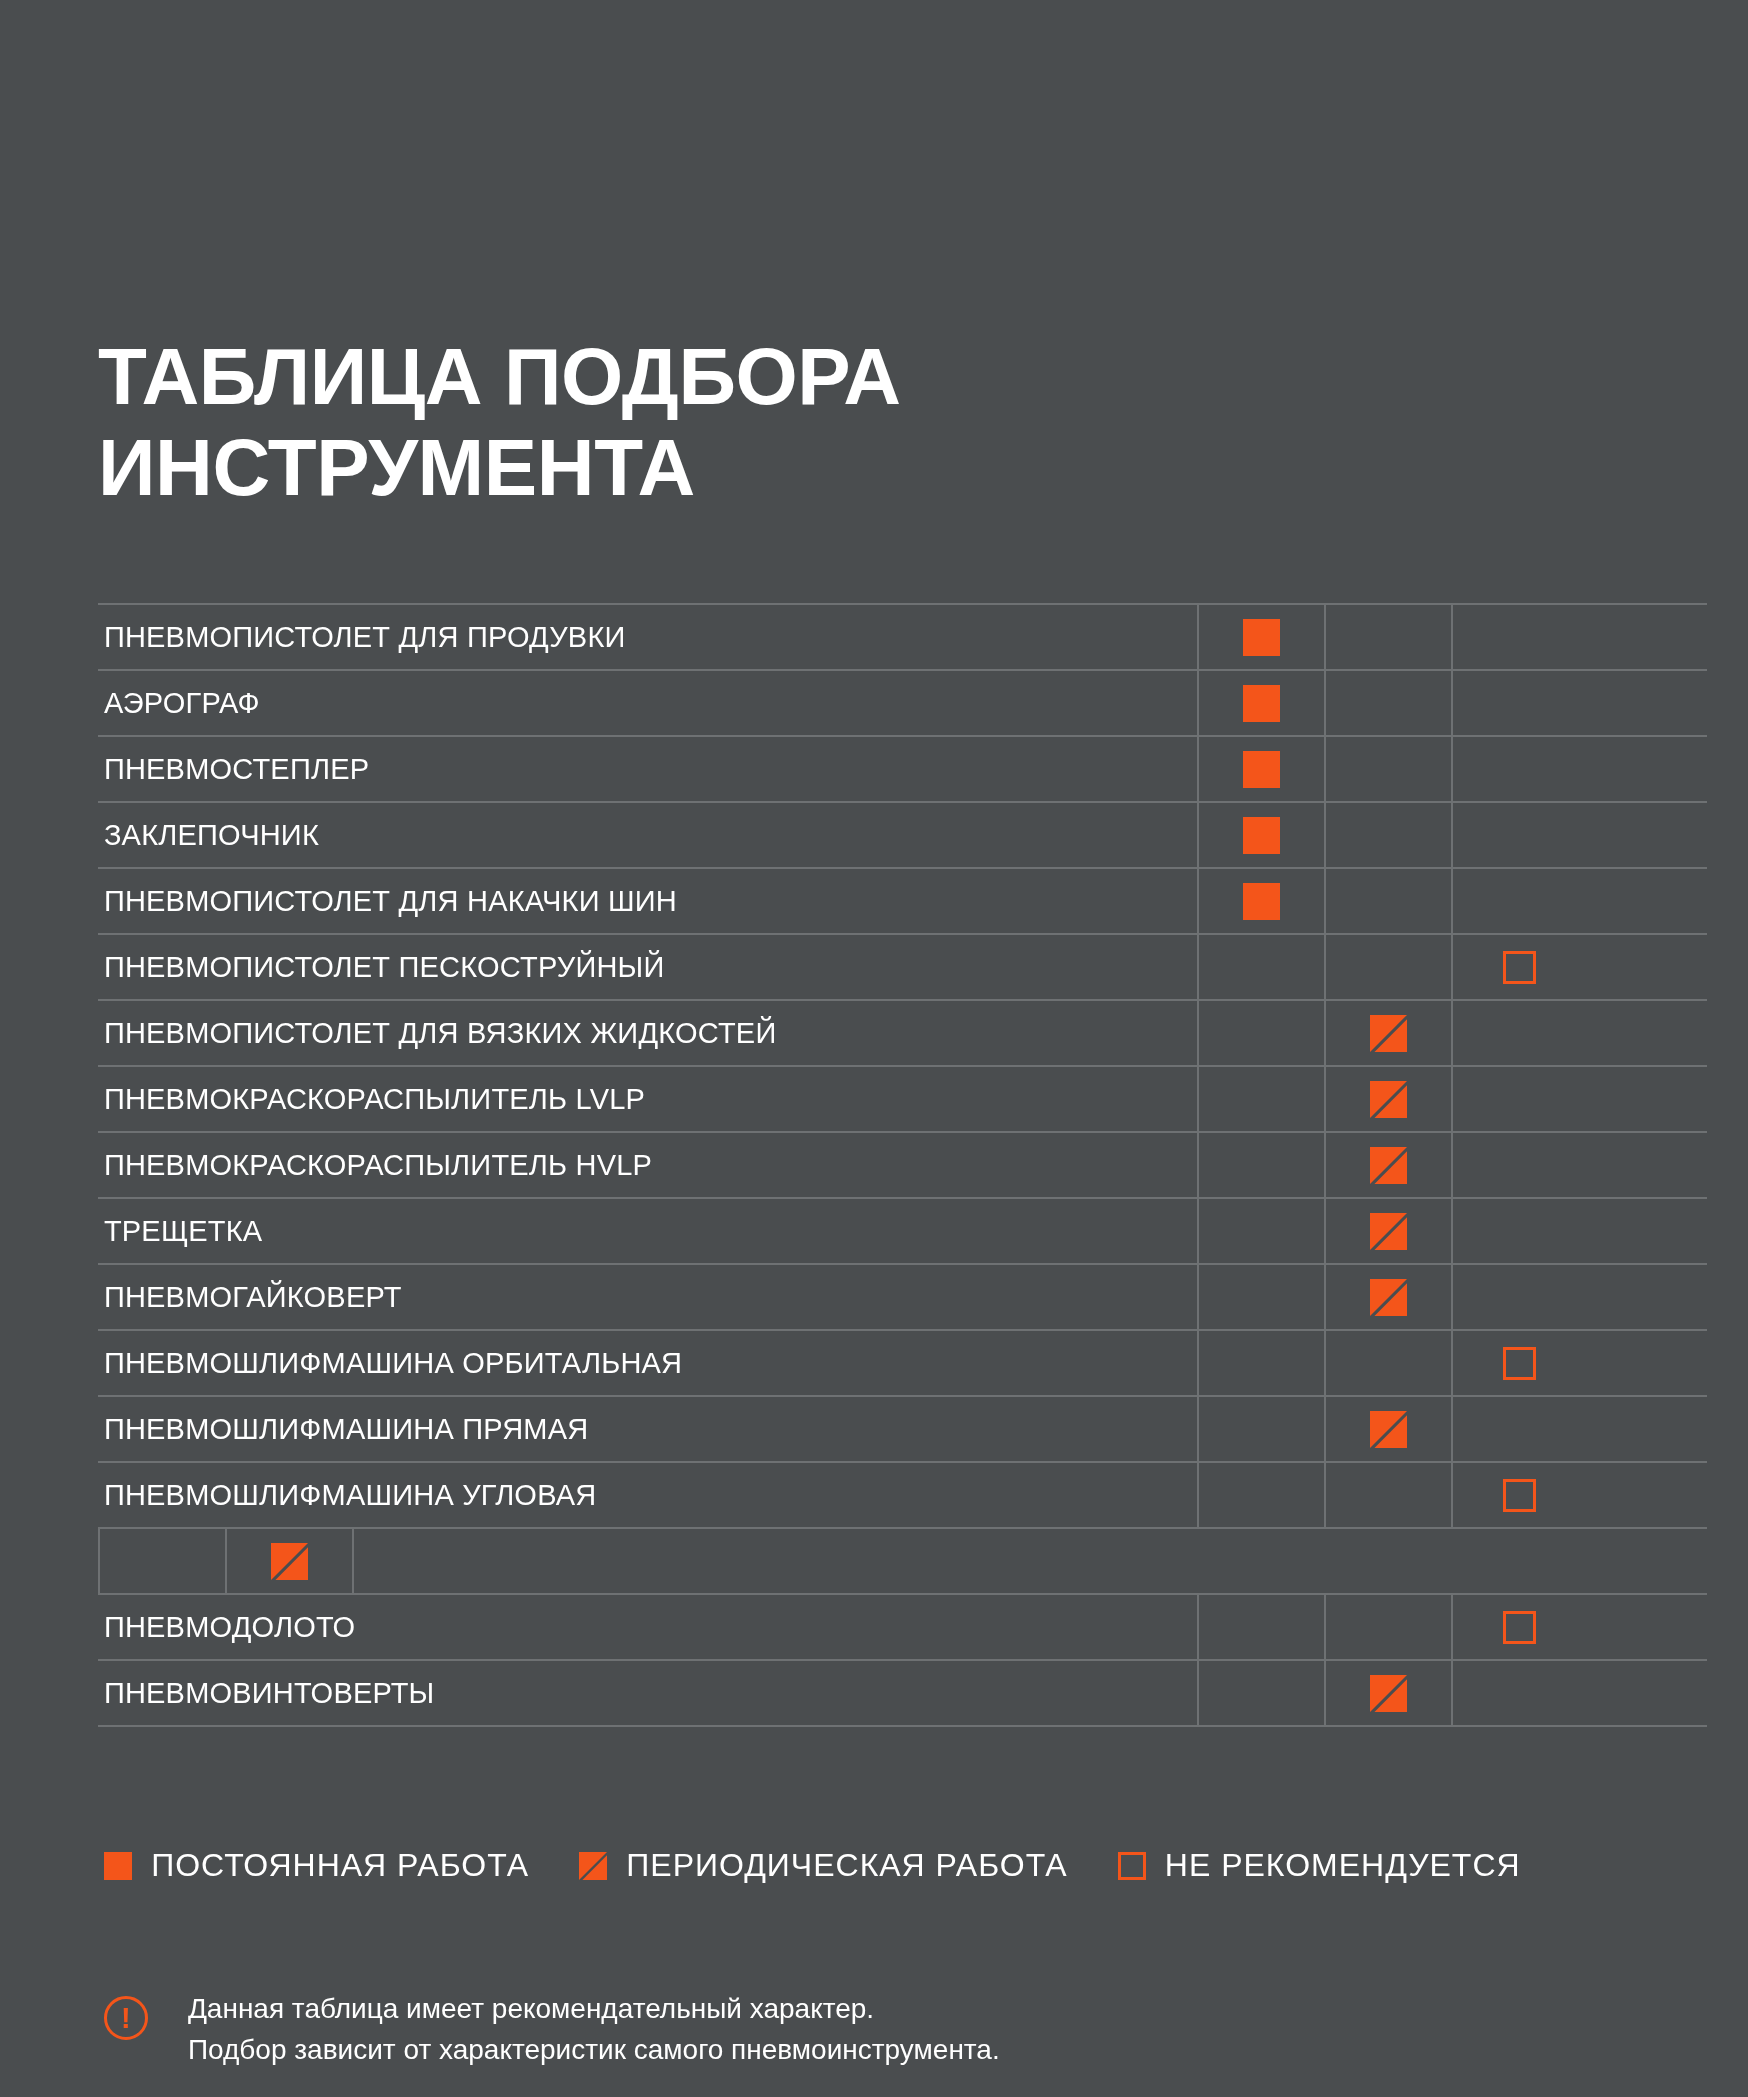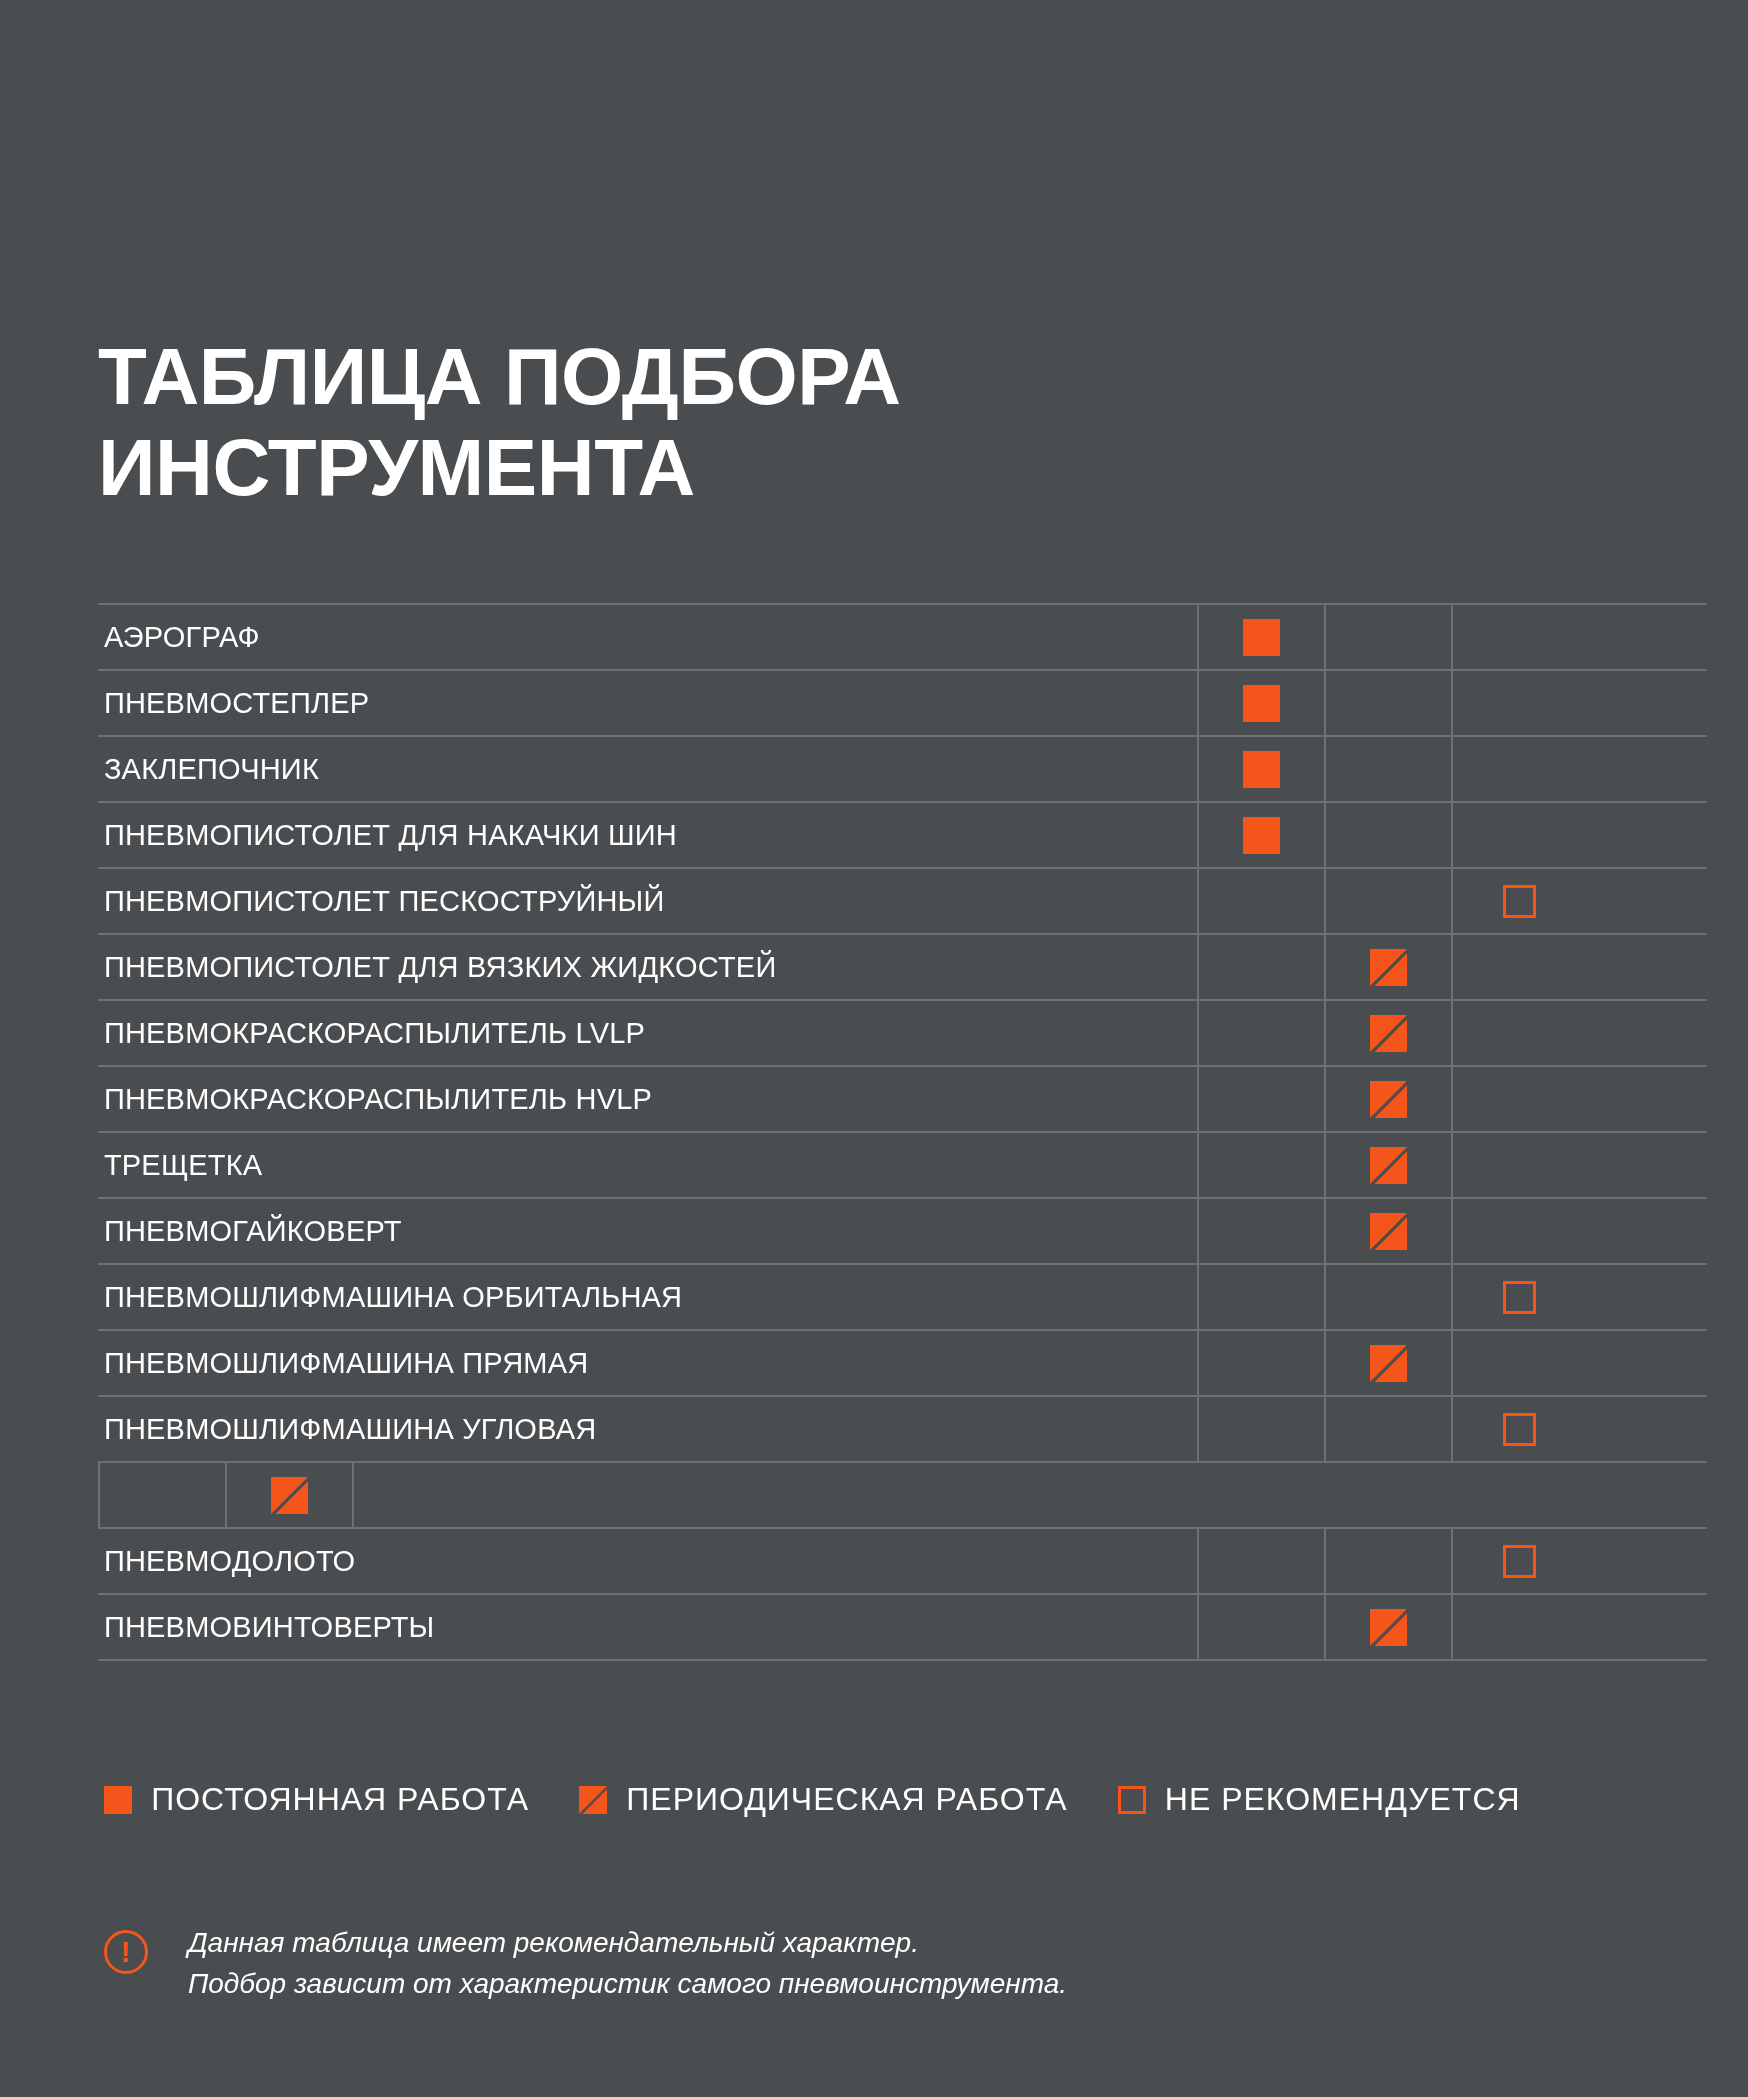--- a/index.html
+++ b/index.html
@@ -147,36 +147,43 @@
     font-size: 29px;
     font-weight: bold;
     line-height: 1;
     margin-top: 6.7px;
   }
   .note-text {
     margin-left: 40px;
     font-size: 28px;
     line-height: 1.44;
     color: #ffffff;
-    font-style: italic;
   }
   .note-text span { display: block; white-space: nowrap; }
 </style>
 </head>
 <body>
 
 <div class="page">
   <div class="content">
 
     <h1 class="title">
       <span class="title-line">ТАБЛИЦА ПОДБОРА</span>
       <span class="title-line">ИНСТРУМЕНТА</span>
     </h1>
 
     <div class="table" id="tool-table">
+        <div class="row">
+          <div class="cell-name">ПНЕВМОПИСТОЛЕТ ДЛЯ ПРОДУВКИ</div>
+          <div class="cell-mark">
+            <div class="mark-full"></div>
+          </div>
+          <div class="cell-mark"></div>
+          <div class="cell-mark last"></div>
+        </div>
         <div class="row">
           <div class="cell-name">АЭРОГРАФ</div>
           <div class="cell-mark">
             <div class="mark-full"></div>
           </div>
           <div class="cell-mark"></div>
           <div class="cell-mark last"></div>
         </div>
         <div class="row">
           <div class="cell-name">ПНЕВМОСТЕПЛЕР</div>

